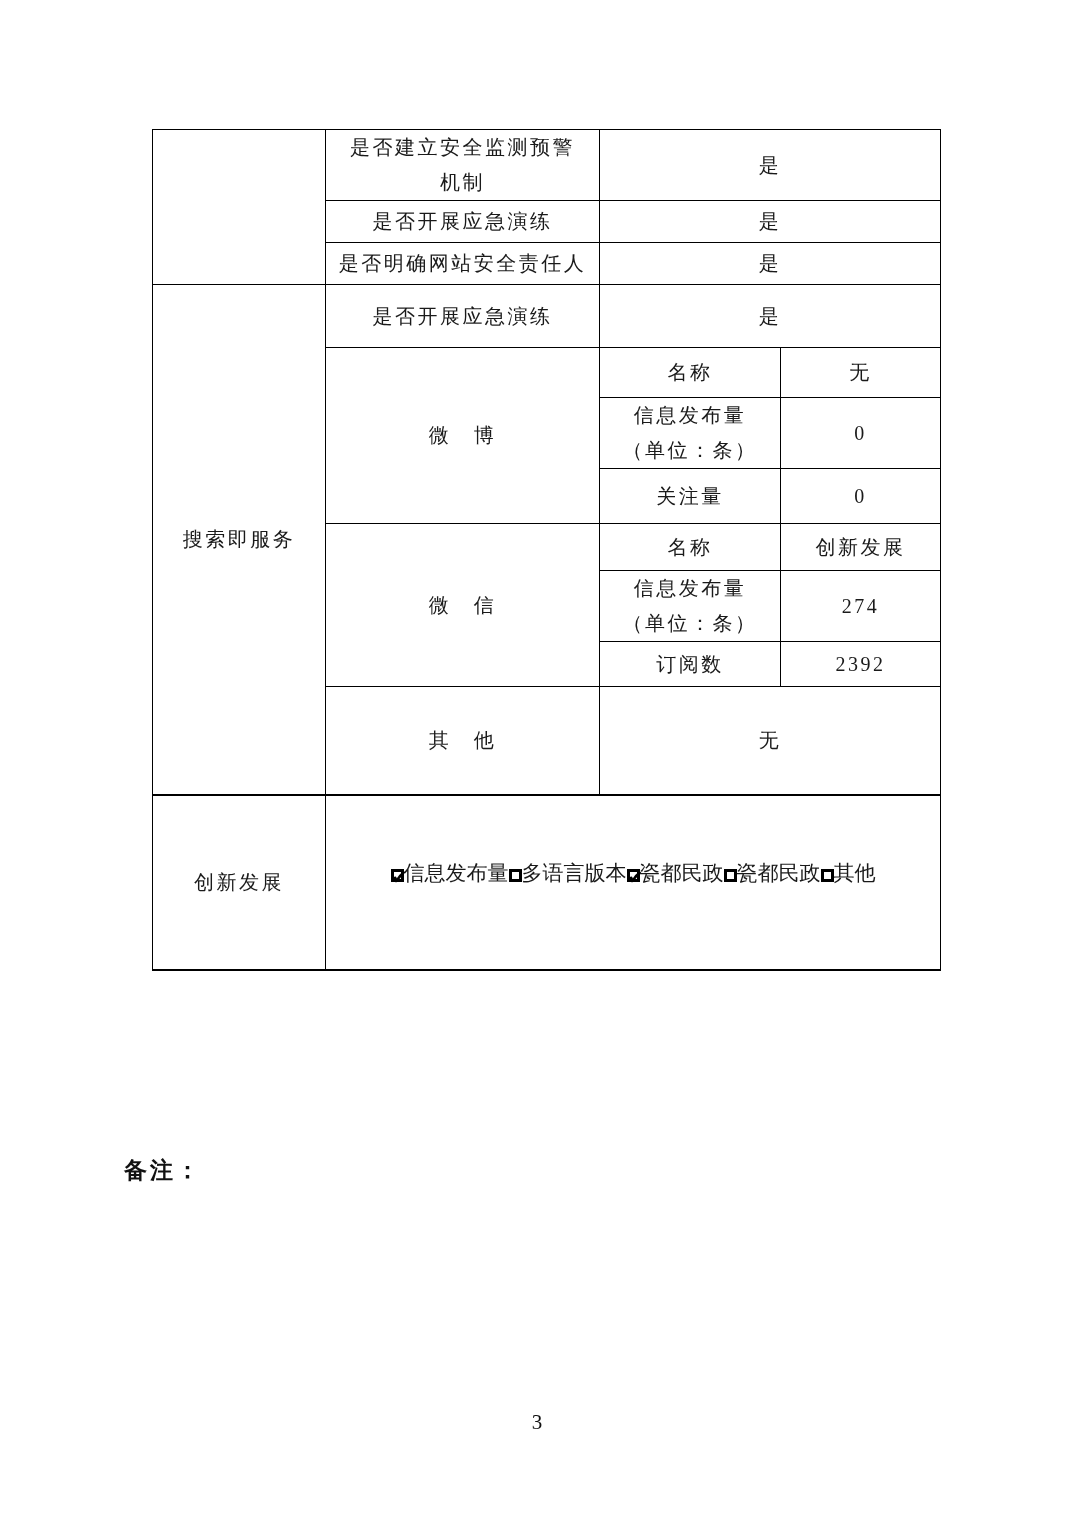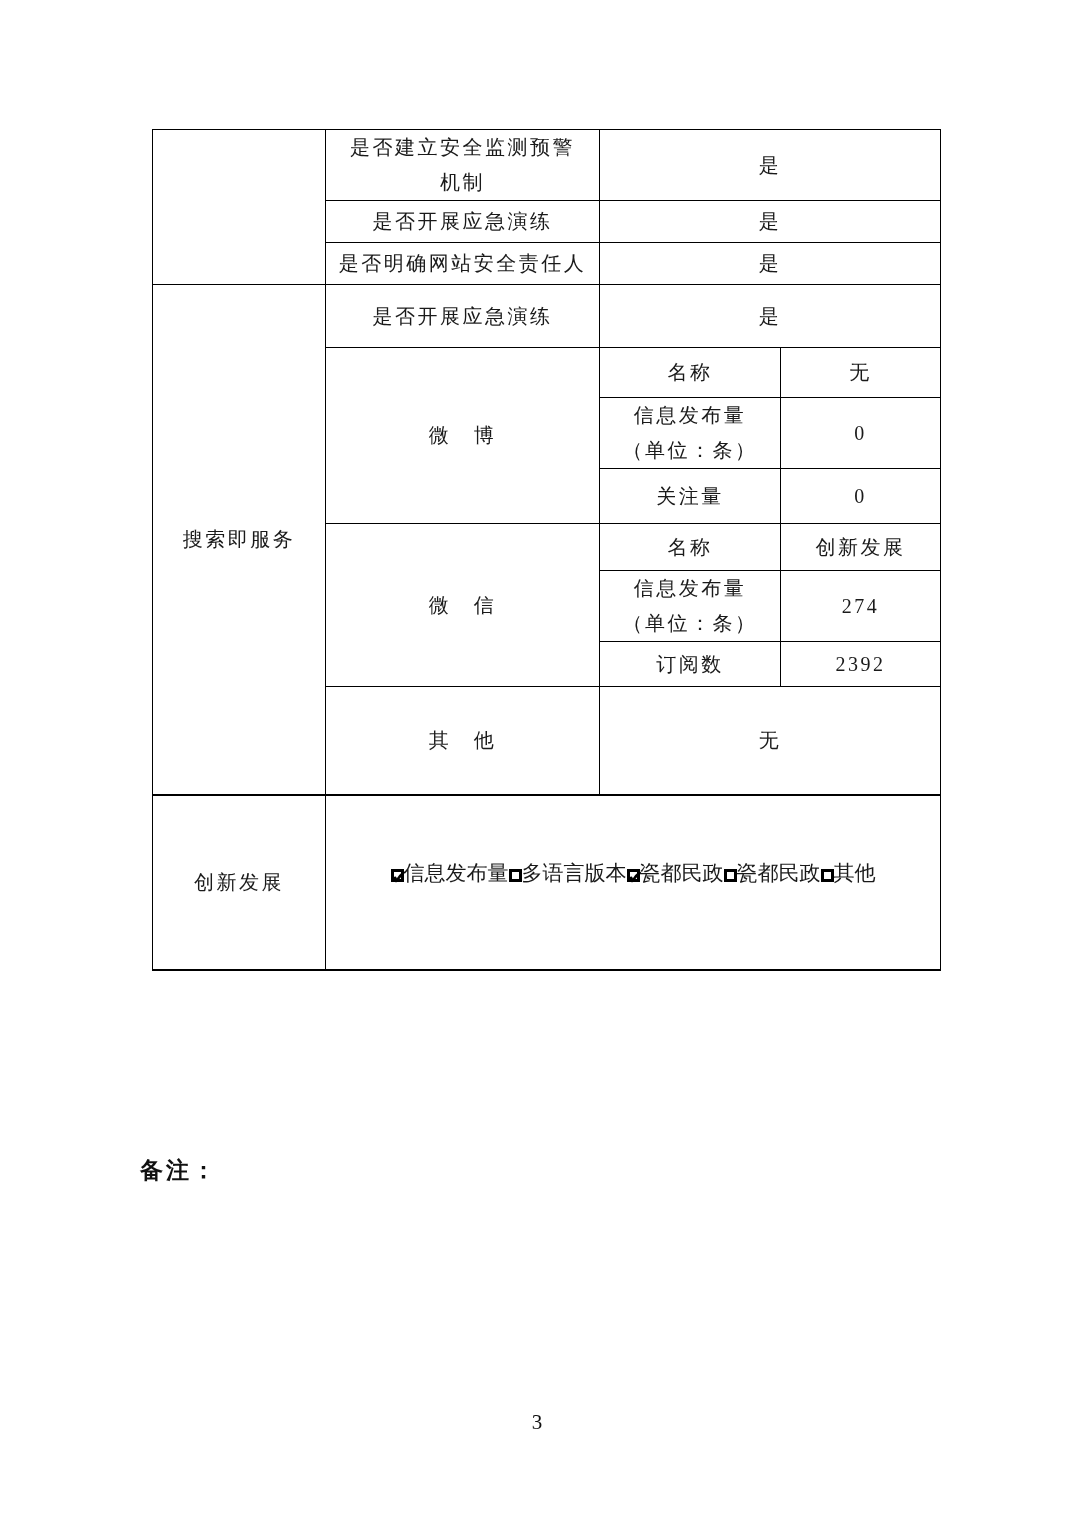--- a/index.html
+++ b/index.html
@@ -59,21 +59,21 @@
     left: -2px;
     top: -8px;
     font-size: 19px;
     font-weight: bold;
     font-family: "DejaVu Sans", sans-serif;
     color: #000;
     line-height: 26px;
   }
   .remarks {
     position: absolute;
-    left: 140px;
+    left: 124px;
     top: 1155px;
     font-size: 23px;
     font-weight: 600;
     letter-spacing: 3px;
     color: #111;
   }
   .page-number {
     position: absolute;
     top: 1410px;
     left: 0;

